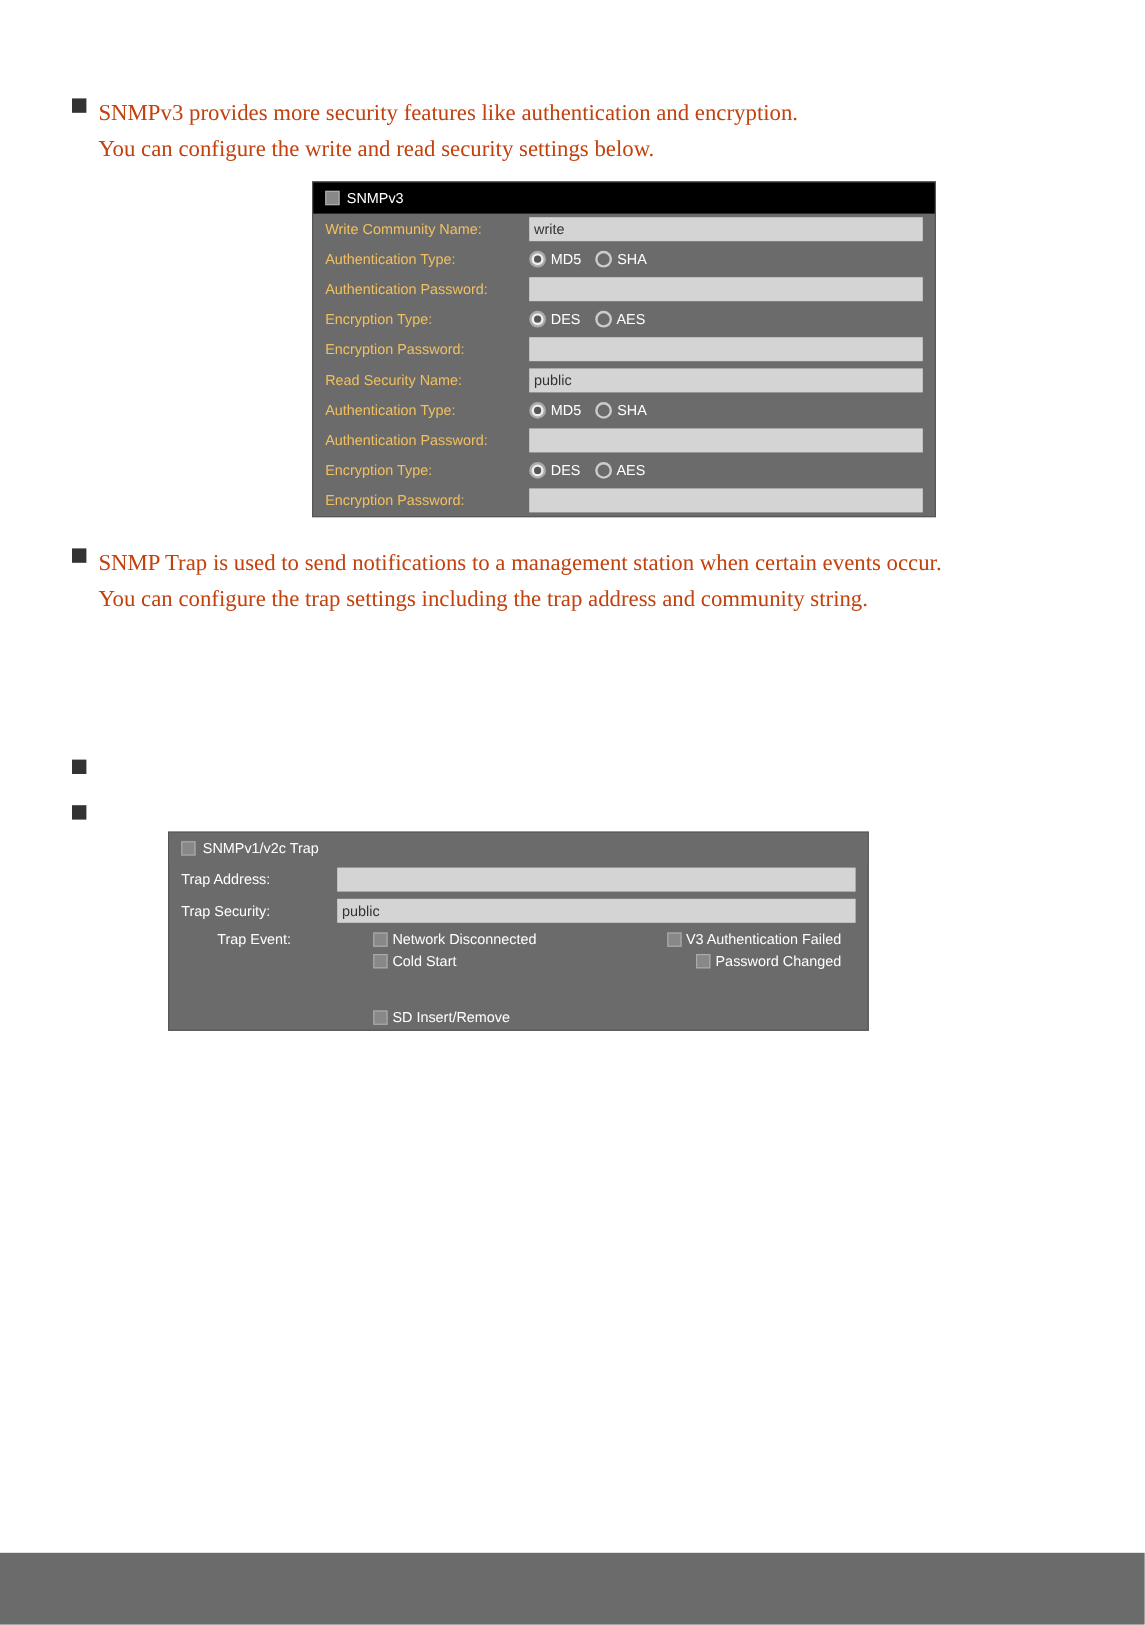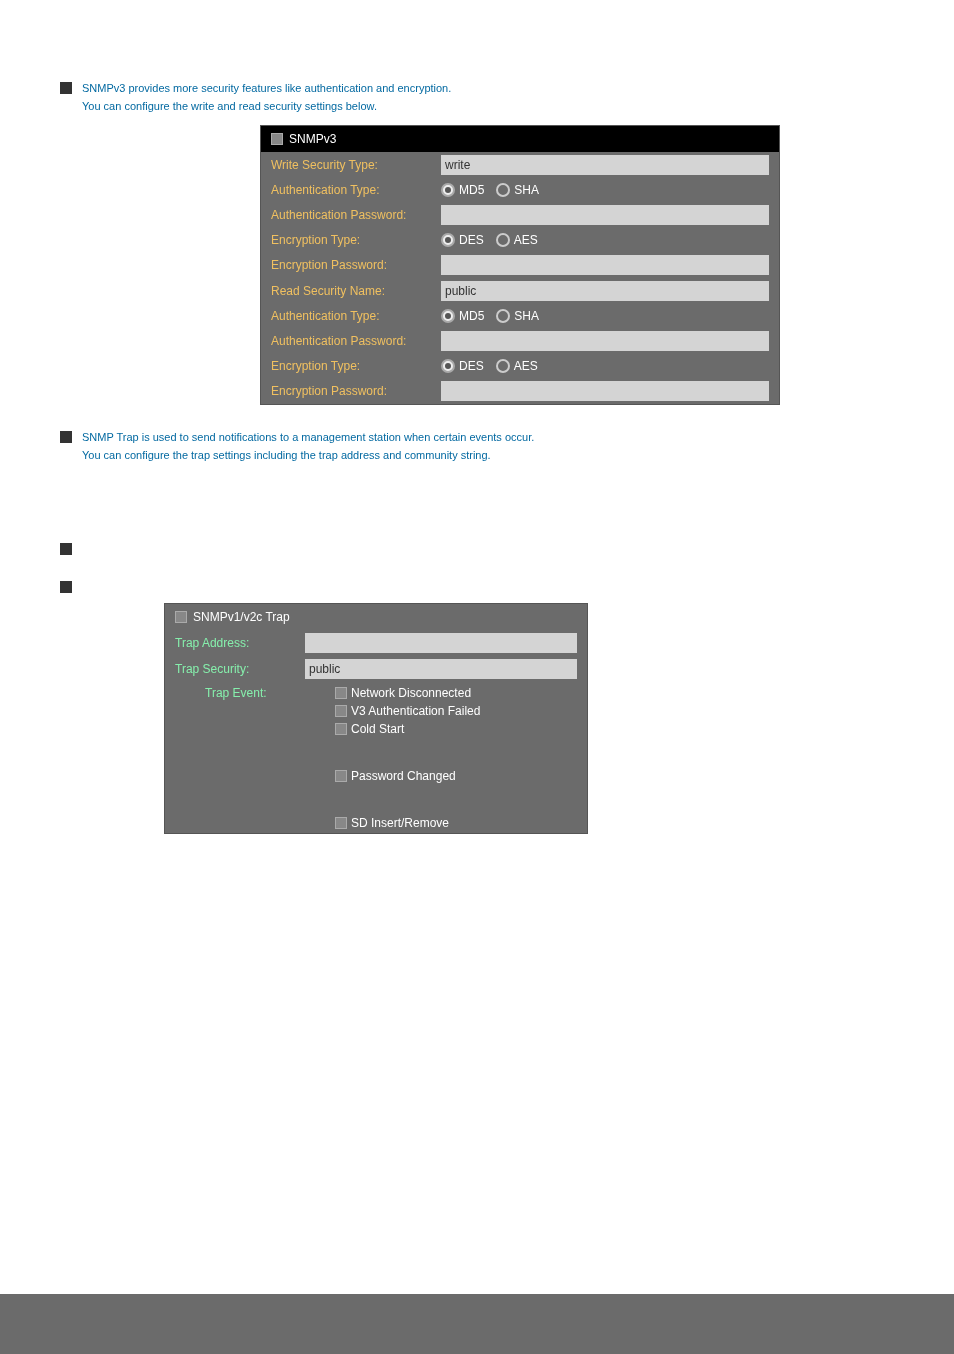--- a/index.html
+++ b/index.html
@@ -30,23 +30,24 @@
     .section-square {
       width: 12px;
       height: 12px;
       background: #333;
       margin-right: 10px;
       margin-top: 2px;
       flex-shrink: 0;
     }
 
     .section-text {
-      font-size: 11px;
-      color: #0369a1;
+      font-size: 19px;
+      color: #c2410c;
       line-height: 1.6;
+      font-family: Liberation Serif, serif;
     }
 
     
     .snmp-table {
       background: #6b6b6b;
       border: 1px solid #555;
       width: 520px;
       margin-left: 200px;
       margin-top: 10px;
       margin-bottom: 20px;
@@ -132,22 +133,22 @@
       width: 6px;
       height: 6px;
       border-radius: 50%;
       background: #555;
     }
 
     
     .trap-table {
       background: #6b6b6b;
       border: 1px solid #555;
-      width: 424px;
-      margin-left: 104px;
+      width: 584px;
+      margin-left: 80px;
       margin-top: 10px;
       margin-bottom: 20px;
     }
 
     .trap-table-header {
       display: flex;
       align-items: center;
       padding: 6px 10px;
       background: #6b6b6b;
       color: #fff;
@@ -155,21 +156,21 @@
     }
 
     .trap-row {
       display: flex;
       align-items: center;
       padding: 3px 10px;
       min-height: 24px;
     }
 
     .trap-row-label {
-      color: #86efac;
+      color: #ffffff;
       font-size: 12px;
       width: 130px;
       flex-shrink: 0;
     }
 
     .trap-row-value {
       flex: 1;
     }
 
     .checkbox-item {
@@ -221,21 +222,21 @@
       </div>
     </div>
 
     <div class="snmp-table">
       <div class="snmp-table-header">
         <span class="checkbox-box"></span>
         <span>SNMPv3</span>
       </div>
 
       <div class="snmp-row">
-        <span class="snmp-row-label">Write Security Type:</span>
+        <span class="snmp-row-label">Write Community Name:</span>
         <div class="snmp-row-value">
           <input class="snmp-input" value="write" style="">
         </div>
       </div>
 
       <div class="snmp-row">
         <span class="snmp-row-label">Authentication Type:</span>
         <div class="snmp-row-value radio-group">
           <label class="radio-item">
             <span class="radio-outer selected">

